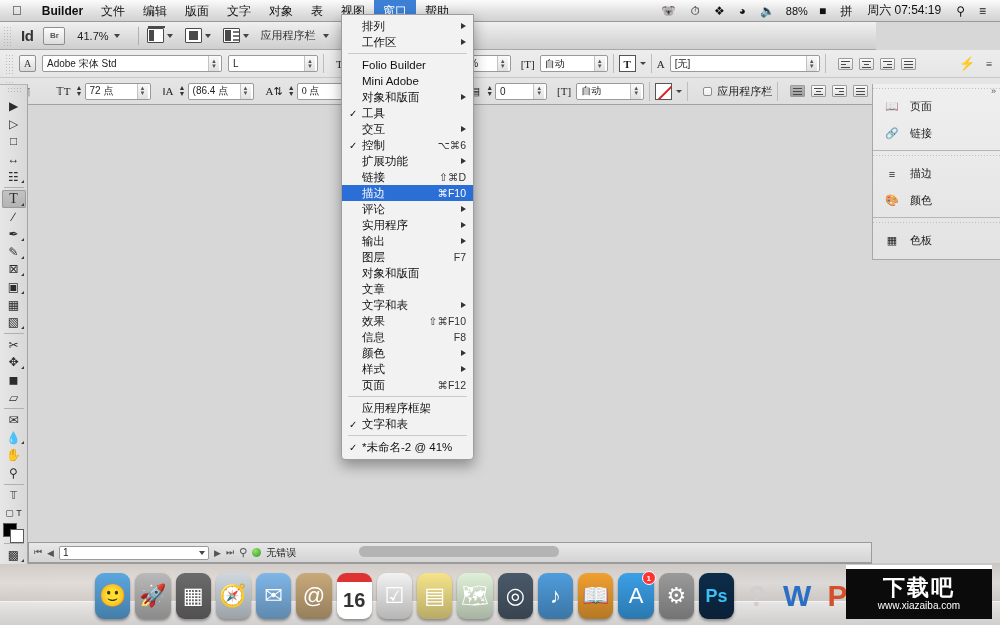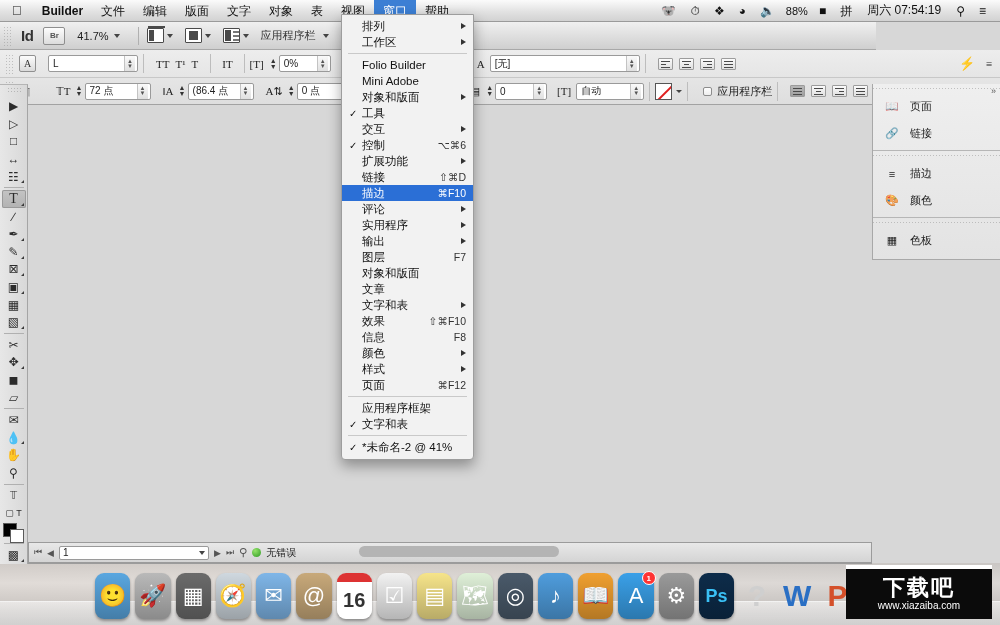--- a/index.html
+++ b/index.html
@@ -321,20 +321,24 @@
       <span class="mag"></span>
       <span title=""></span>
     </div>
   </div>
 
   <div id="control">
 
     <div class="ctrl-row">
       <span class="grip"></span>
       <span class="ctl-ico" style="margin:0 6px 0 2px;font-family:'Liberation Serif',serif;">A</span>
+      <span class="fld" style="width:180px;">
+        <span>Adobe 宋体 Std</span>
+        <span class="stepper">▲<br>▼</span>
+      </span>
       <span class="fld" style="width:90px;margin-left:6px;">
         <span>L</span>
         <span class="stepper">▲<br>▼</span>
       </span>
       <span class="sep"></span>
       <span class="tgrp">
         <span class="tgly">TT</span>
         <span class="tgly">T¹</span>
         <span class="tgly">T</span>
       </span>
@@ -399,21 +403,21 @@
         <span class="stepper">▲<br>▼</span>
       </span>
       <span class="tgly" style="padding:0 3px 0 12px;">‖A</span>
       <span class="spin">▲<br>▼</span>
       <span class="fld" style="width:66px;">
         <span>(86.4 点</span>
         <span class="stepper">▲<br>▼</span>
       </span>
       <span class="tgly" style="padding:0 3px 0 12px;">A⇅</span>
       <span class="spin">▲<br>▼</span>
-      <span class="fld" style="width:66px;">
+      <span class="fld" style="width:66px;font-family:Liberation Serif, serif;">
         <span>0 点</span>
         <span class="stepper">▲<br>▼</span>
       </span>
       <span class="sep"></span>
       <span class="tgrp">
         <span class="tgly">Tr</span>
         <span class="tgly">T₁</span>
         <span class="tgly">T̶</span>
       </span>
       <span class="sep"></span>

